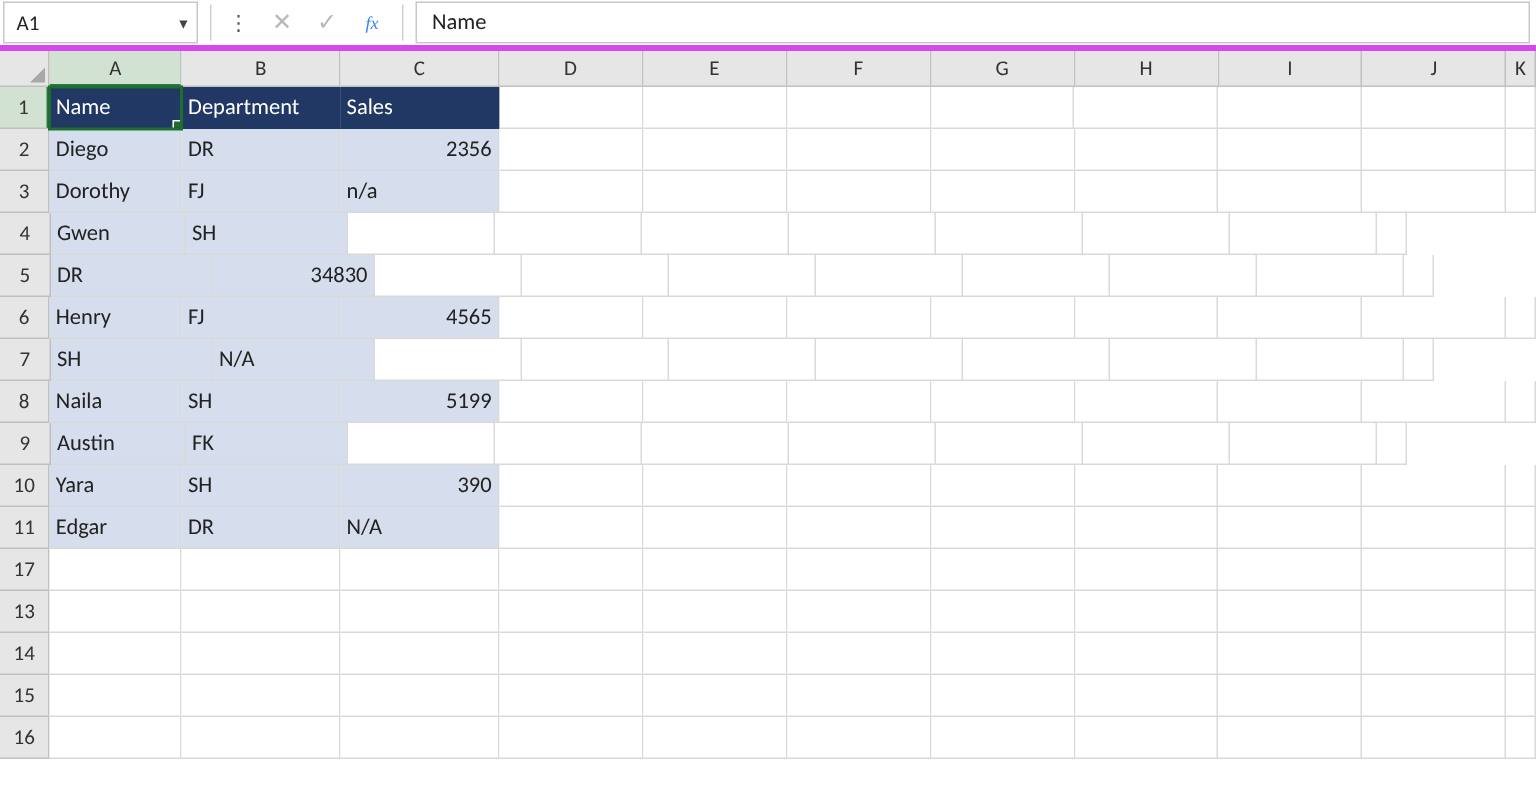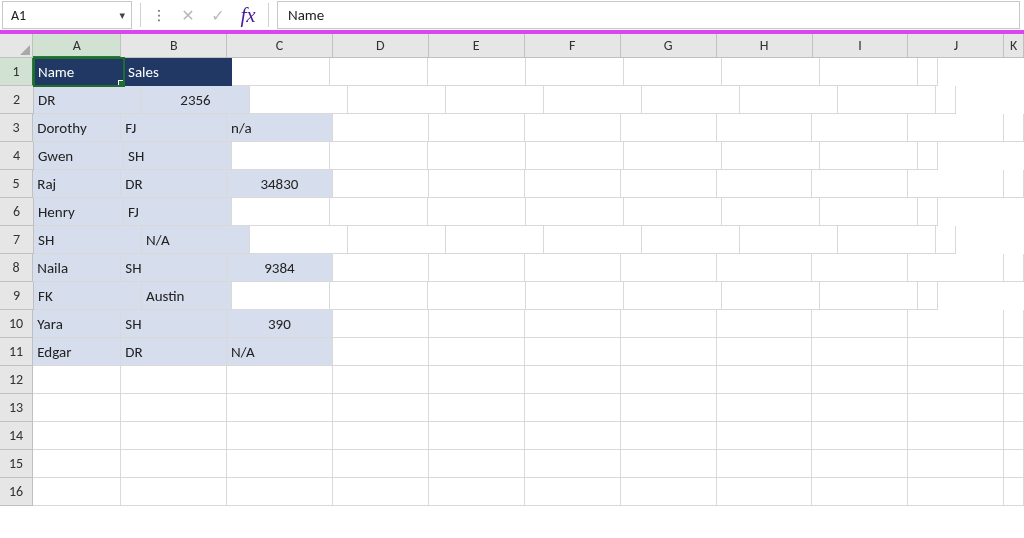--- a/index.html
+++ b/index.html
@@ -51,22 +51,22 @@
     height: 24px;
     display: flex;
     align-items: center;
     justify-content: center;
     color: #b8b8b8;
     font-size: 16px;
   }
   .fb-btn.fx {
     font-style: italic;
     font-family: "Times New Roman", serif;
-    color: #4c1d95;
-    font-size: 21px;
+    color: #3b82f6;
+    font-size: 12px;
   }
   .formula-input {
     flex: 1;
     height: 28px;
     border: 1px solid #c8c8c8;
     background: #fff;
     padding: 0 10px;
     font-size: 15px;
     display: flex;
     align-items: center;
@@ -130,21 +130,21 @@
   .cell {
     border-right: 1px solid #d9d9d9;
     border-bottom: 1px solid #d9d9d9;
     padding: 0 4px;
     display: flex;
     align-items: center;
     background: #fff;
     overflow: hidden;
     white-space: nowrap;
   }
-  .cell.num { justify-content: center; }
+  .cell.num { justify-content: flex-end; }
 
   
   .cA { width: 90px; }
   .cB { width: 108px; }
   .cC { width: 108px; }
   .cD, .cE, .cF, .cG, .cH, .cI, .cJ { width: 98px; }
   .cK { width: 20px; }
 
   
   .hdrcell {
@@ -207,20 +207,23 @@
       <div class="colhdr cH">H</div>
       <div class="colhdr cI">I</div>
       <div class="colhdr cJ">J</div>
       <div class="colhdr cK">K</div>
     </div>
     <div class="row">
       <div class="rowhdr active">1</div>
       <div class="cell cA hdrcell active-cell">
         <span>Name</span>
       </div>
+      <div class="cell cB hdrcell">
+        <span>Department</span>
+      </div>
       <div class="cell cC hdrcell">
         <span>Sales</span>
       </div>
       <div class="cell cD">
         <span></span>
       </div>
       <div class="cell cE">
         <span></span>
       </div>
       <div class="cell cF">
@@ -237,20 +240,23 @@
       </div>
       <div class="cell cJ">
         <span></span>
       </div>
       <div class="cell cK">
         <span></span>
       </div>
     </div>
     <div class="row">
       <div class="rowhdr">2</div>
+      <div class="cell cA datacell">
+        <span>Diego</span>
+      </div>
       <div class="cell cB datacell">
         <span>DR</span>
       </div>
       <div class="cell cC datacell num">
         <span>2356</span>
       </div>
       <div class="cell cD">
         <span></span>
       </div>
       <div class="cell cE">
@@ -339,23 +345,20 @@
       </div>
       <div class="cell cJ">
         <span></span>
       </div>
       <div class="cell cK">
         <span></span>
       </div>
     </div>
     <div class="row">
       <div class="rowhdr">5</div>
-      <div class="cell cA datacell">
-        <span>Raj</span>
-      </div>
       <div class="cell cB datacell">
         <span>DR</span>
       </div>
       <div class="cell cC datacell num">
         <span>34830</span>
       </div>
       <div class="cell cD">
         <span></span>
       </div>
       <div class="cell cE">
@@ -381,20 +384,23 @@
       </div>
     </div>
     <div class="row">
       <div class="rowhdr">6</div>
       <div class="cell cA datacell">
         <span>Henry</span>
       </div>
       <div class="cell cB datacell">
         <span>FJ</span>
       </div>
+      <div class="cell cC datacell num">
+        <span>4565</span>
+      </div>
       <div class="cell cD">
         <span></span>
       </div>
       <div class="cell cE">
         <span></span>
       </div>
       <div class="cell cF">
         <span></span>
       </div>
       <div class="cell cG">
@@ -448,21 +454,21 @@
     </div>
     <div class="row">
       <div class="rowhdr">8</div>
       <div class="cell cA datacell">
         <span>Naila</span>
       </div>
       <div class="cell cB datacell">
         <span>SH</span>
       </div>
       <div class="cell cC datacell num">
-        <span>9384</span>
+        <span>5199</span>
       </div>
       <div class="cell cD">
         <span></span>
       </div>
       <div class="cell cE">
         <span></span>
       </div>
       <div class="cell cF">
         <span></span>
       </div>
@@ -477,25 +483,25 @@
       </div>
       <div class="cell cJ">
         <span></span>
       </div>
       <div class="cell cK">
         <span></span>
       </div>
     </div>
     <div class="row">
       <div class="rowhdr">9</div>
-      <div class="cell cB datacell">
-        <span>FK</span>
-      </div>
       <div class="cell cA datacell">
         <span>Austin</span>
+      </div>
+      <div class="cell cB datacell">
+        <span>FK</span>
       </div>
       <div class="cell cD">
         <span></span>
       </div>
       <div class="cell cE">
         <span></span>
       </div>
       <div class="cell cF">
         <span></span>
       </div>
@@ -581,21 +587,21 @@
         <span></span>
       </div>
       <div class="cell cJ">
         <span></span>
       </div>
       <div class="cell cK">
         <span></span>
       </div>
     </div>
     <div class="row">
-      <div class="rowhdr">12</div>
+      <div class="rowhdr">17</div>
       <div class="cell cA">
         <span></span>
       </div>
       <div class="cell cB">
         <span></span>
       </div>
       <div class="cell cC">
         <span></span>
       </div>
       <div class="cell cD">

